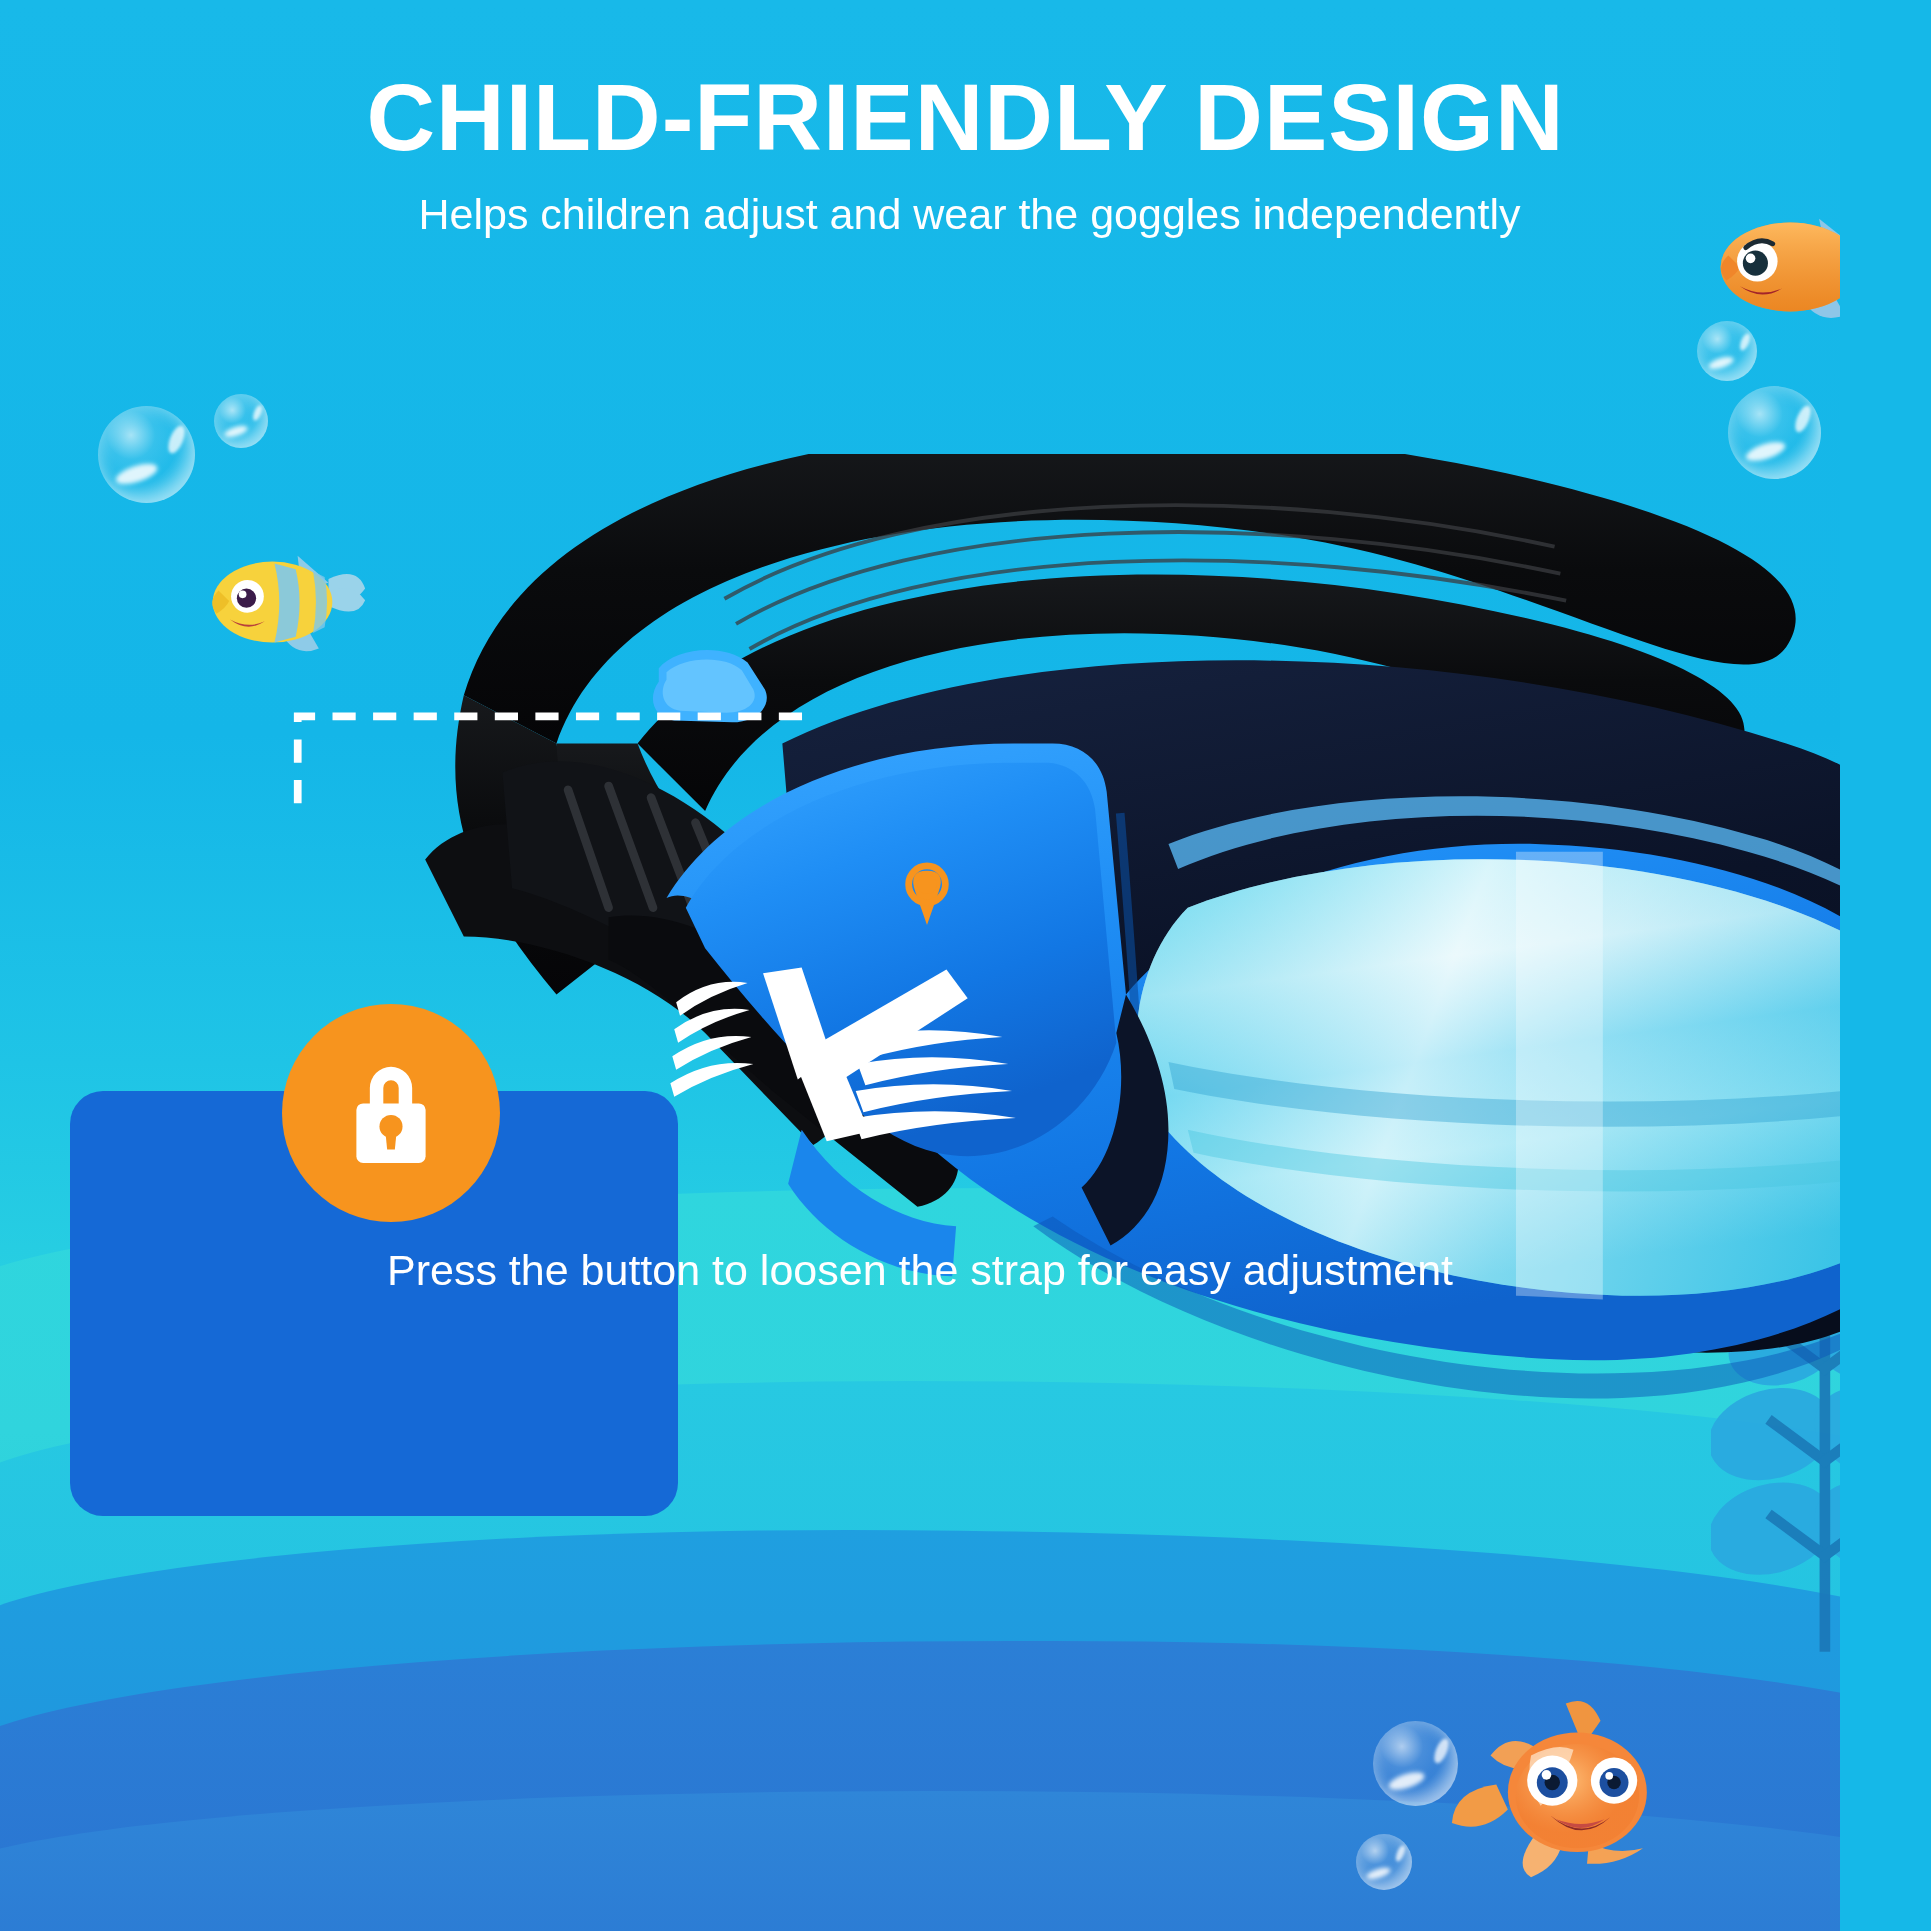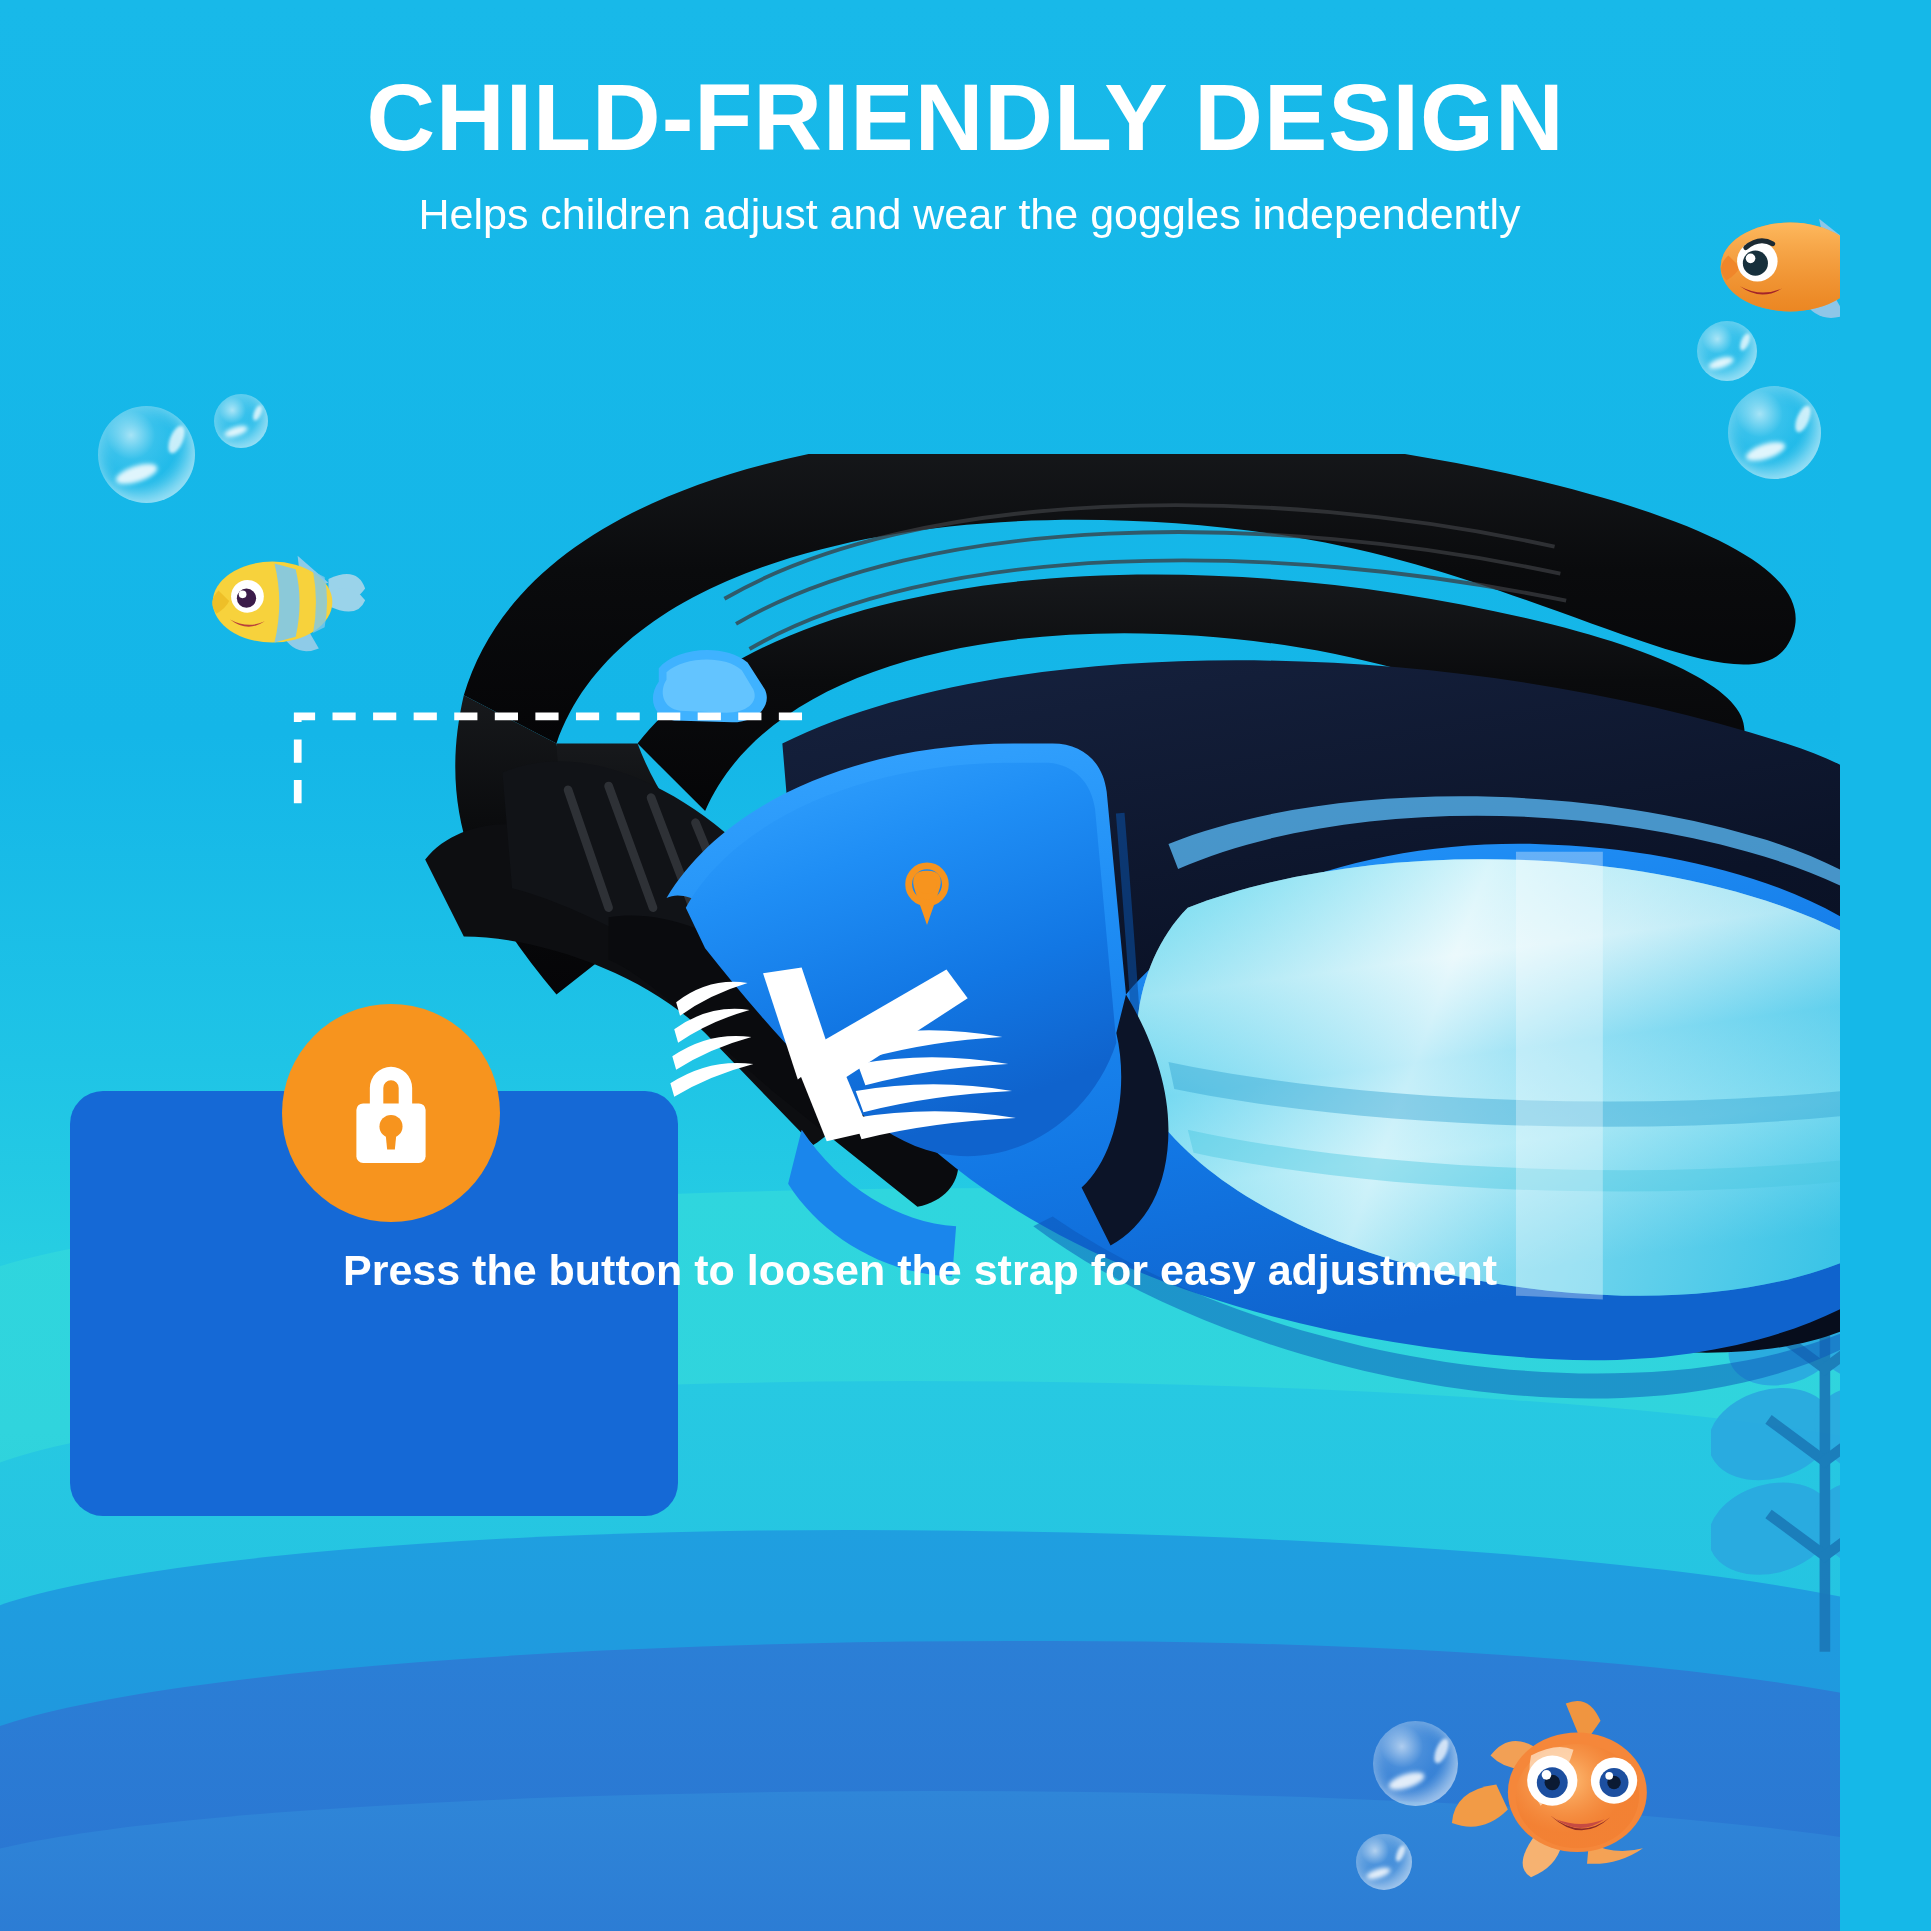--- a/index.html
+++ b/index.html
@@ -44,21 +44,21 @@
   .fish{position:absolute;z-index:9;}
 
   
   .goggles{position:absolute;left:319px;top:454px;width:1641px;height:1081px;z-index:20;}
 
   
   .callout-box{position:absolute;left:70px;top:1091px;width:608px;height:425px;
        background:#1569d6;border-radius:33px;z-index:30;}
   .callout-text{position:absolute;left:116px;right:116px;top:1241px;z-index:32;
        color:#ffffff;font-size:43px;line-height:1.38;text-align:justify;text-align-last:center;
-       text-justify:inter-word;font-weight:bold;}
+       text-justify:inter-word;}
   .lock-badge{position:absolute;left:282px;top:1004px;width:218px;height:218px;border-radius:50%;
        background:#F7941E;z-index:33;display:flex;align-items:center;justify-content:center;}
   .leader{position:absolute;z-index:34;pointer-events:none;}
   .dot{position:absolute;z-index:35;}
 </style>
 </head>
 <body>
 
 <div class="stage">
 

